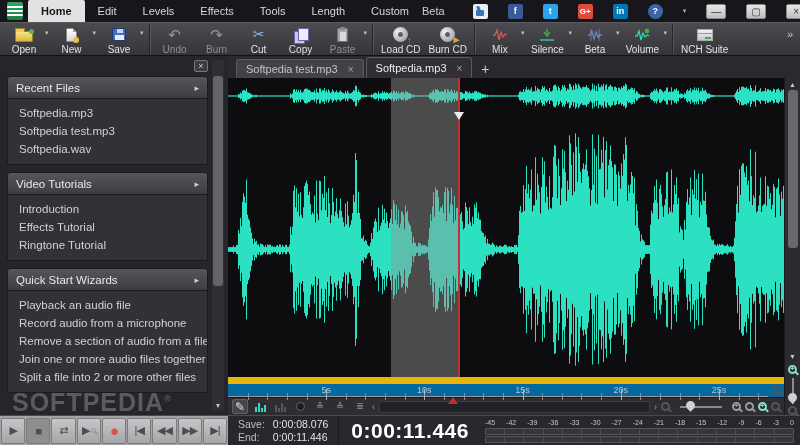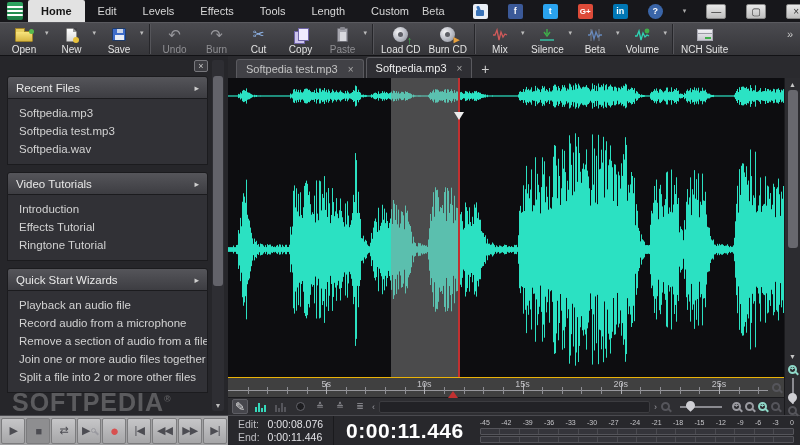--- a/index.html
+++ b/index.html
@@ -97,21 +97,21 @@
 .vspace{flex:1}
 .mag{position:relative;width:9px;height:9px;border:2px solid #9a9aa0;border-radius:50%;display:inline-block}
 .mag::after{content:'';position:absolute;width:5px;height:2px;background:#9a9aa0;right:-4px;bottom:-2px;transform:rotate(45deg)}
 .mag.plus::before{content:'+';position:absolute;top:-3px;left:0px;font-size:8px;color:#9a9aa0;font-weight:bold}
 .mag.hl{border-color:#8fd8c8}.mag.hl::after{background:#8fd8c8}.mag.hl::before{color:#8fd8c8}
 .mag.dim{border-color:#55555b}.mag.dim::after{background:#55555b}
 .vzoombtn{margin:4px 0 2px}
 .vslider{width:2px;height:26px;background:#8a8a90;position:relative;margin:2px 0}
 .vknob{position:absolute;left:-4px;bottom:2px;width:9px;height:9px;background:#cfcfd4;border-radius:50% 50% 50% 0;transform:rotate(-45deg)}
 
-.ruler{height:20px;background:#404040;border-top:1px solid #eab308;display:flex;flex:0 0 20px}
+.ruler{height:20px;background:#0369a1;border-top:7px solid #eab308;display:flex;flex:0 0 20px}
 .ruler-ticks{flex:1;position:relative}
 .ruler-ticks::before{content:'';position:absolute;left:0;right:0;top:12px;height:1px;background:#97979c}
 .tick{position:absolute;top:9px;width:1px;height:7px;background:#8d8d92}
 .tick.major{top:5px;height:11px;background:#b0b0b5}
 .ticklabel{position:absolute;top:1px;font-size:9px;color:#c2c2c6;transform:translateX(-50%)}
 .ruler-ph{position:absolute;top:13px;width:0;height:0;border-left:5px solid transparent;border-right:5px solid transparent;border-bottom:7px solid #c23030}
 .ruler-mag{width:16px;display:flex;align-items:center;justify-content:center}
 
 .toolsrow{height:18px;background:#2e2e32;border-top:1px solid #1a1a1d;display:flex;align-items:center;gap:4px;padding:0 4px;flex:0 0 18px;font-size:10px;color:#c9c9c9}
 .trow-btn{display:flex;align-items:center;justify-content:center;min-width:16px;height:15px;border-radius:2px}
@@ -466,21 +466,21 @@
           <span class="mag" style="width:5px;height:5px;border-width:1.5px;margin-left:1px"></span>
         </span>
       <span class="trbtn record">●</span>
       <span class="trbtn">|◀</span>
       <span class="trbtn">◀◀</span>
       <span class="trbtn">▶▶</span>
       <span class="trbtn">▶|</span>
     </div>
     <div class="times">
       <div class="tgrid">
-        <span class="lab">Edit:</span>
+        <span class="lab">Save:</span>
           <span class="val">0:00:08.076</span>
         <span class="lab">End:</span>
           <span class="val">0:00:11.446</span>
       </div>
     </div>
     <div class="bigtime">0:00:11.446</div>
     <div class="meter">
       <div class="meter-scale">
           <span>-45</span>
           <span>-42</span>

